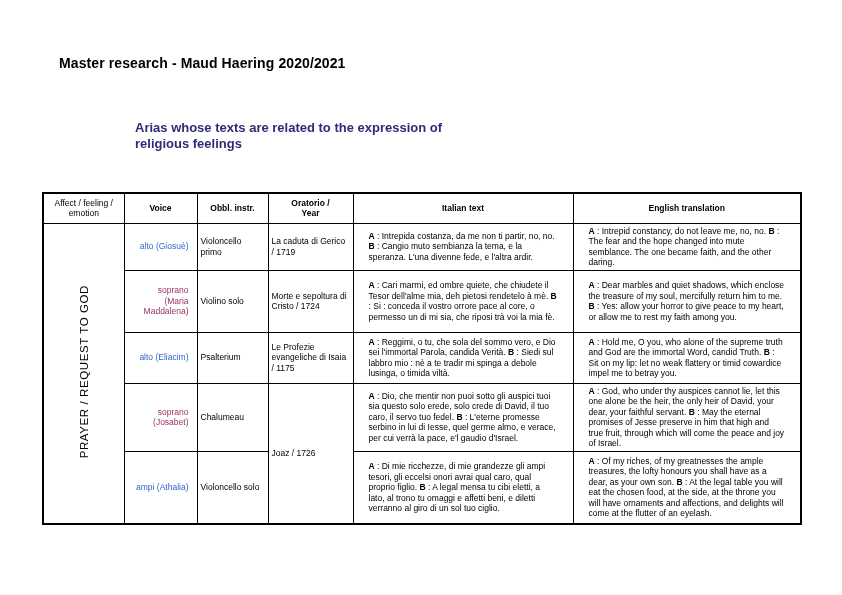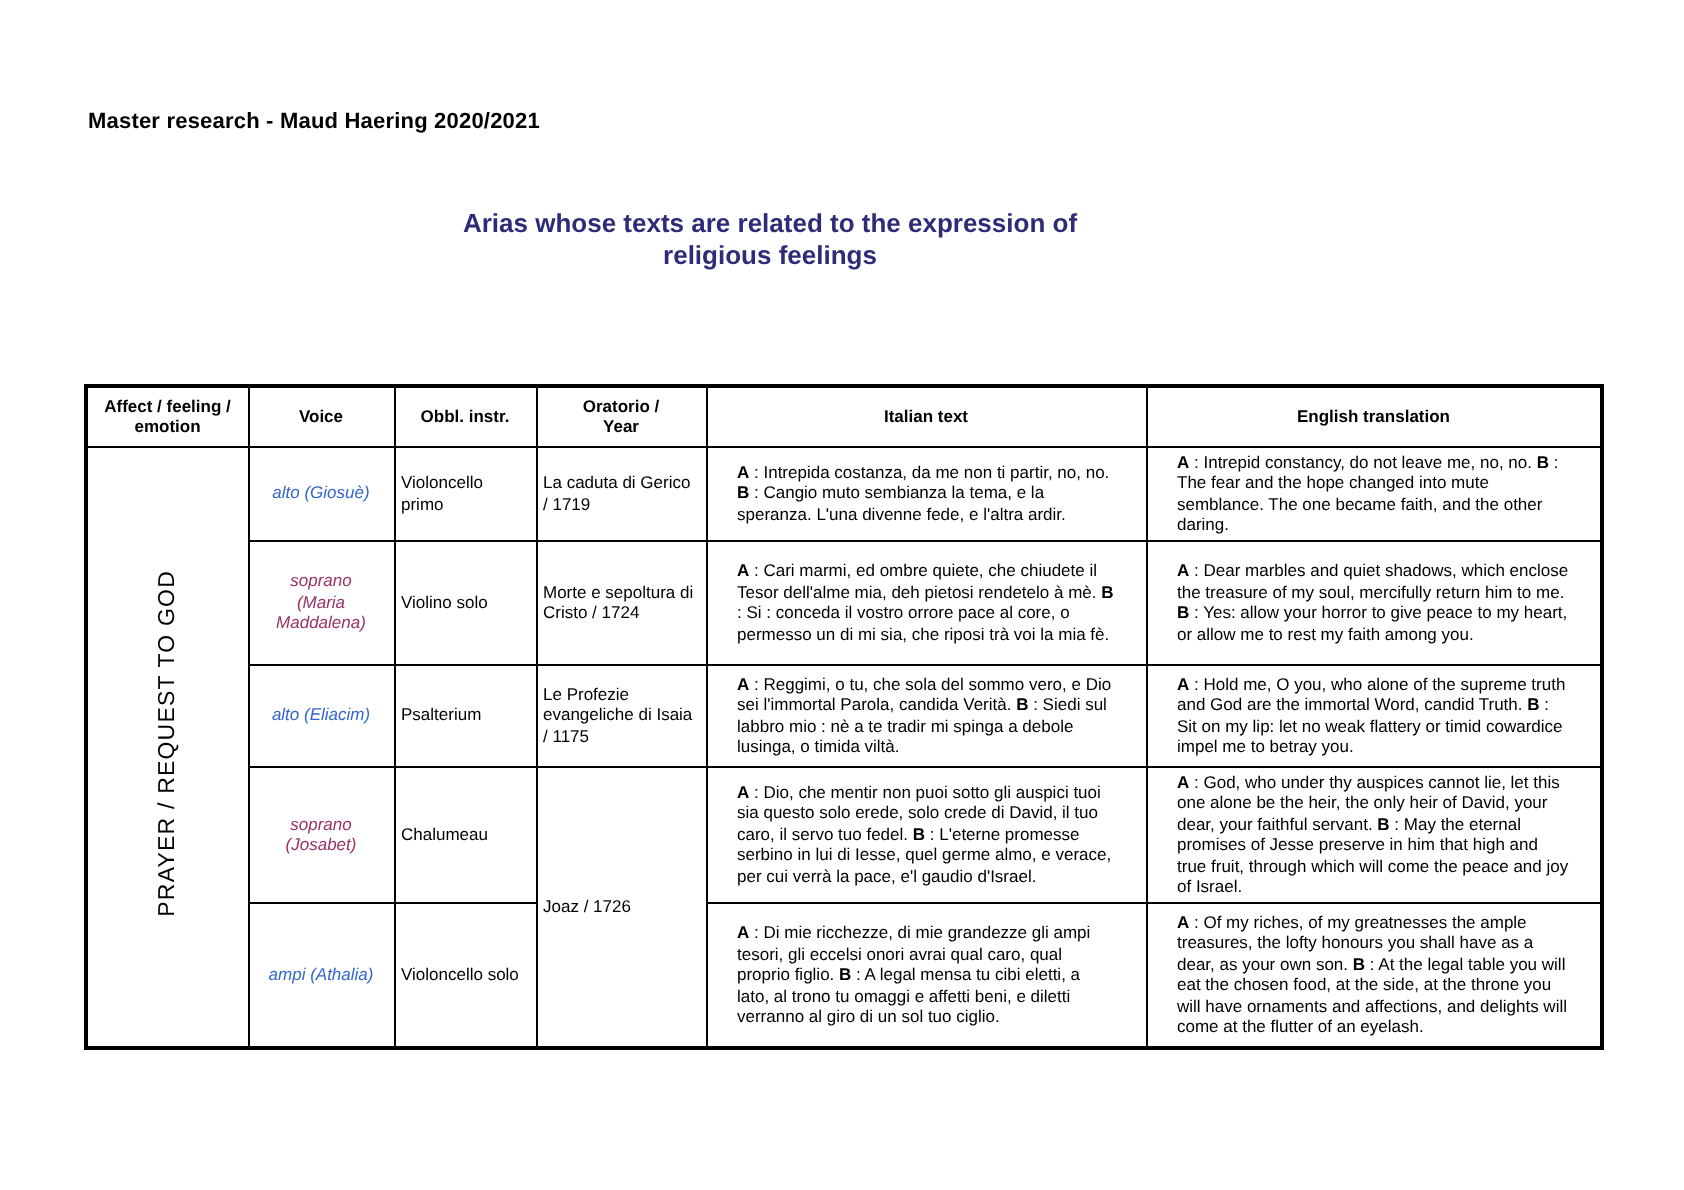--- a/index.html
+++ b/index.html
@@ -1,52 +1,52 @@
 <!DOCTYPE html>
 <html><head>
 <meta charset="utf-8">
 <style>
   * { margin: 0; padding: 0; box-sizing: border-box; }
   html, body { width: 842px; height: 595px; background: #ffffff; }
   body { position: relative; font-family: "Liberation Sans", sans-serif; color: #000; }
 
   .doc-header {
-    position: absolute; left: 44px; top: 55px;
-    font-size: 11px; font-weight: bold; letter-spacing: 0.1px;
+    position: absolute; left: 59px; top: 55px;
+    font-size: 14px; font-weight: bold; letter-spacing: 0.1px;
   }
 
   .doc-title {
-    position: absolute; left: 135px; top: 104px; width: 500px;
-    text-align: center; font-size: 13px; font-weight: bold; line-height: 1.2;
+    position: absolute; left: 135px; top: 120px; width: 500px;
+    font-size: 13px; font-weight: bold; line-height: 1.2;
     white-space: pre-line;
   }
 
   table.arias-table {
     position: absolute; left: 42px; top: 192px;
     border-collapse: collapse; table-layout: fixed; width: 758px;
     border: 2px solid #000;
   }
   .arias-table th, .arias-table td {
     border: 1.5px solid #000;
     font-size: 8.5px; line-height: 10.5px; vertical-align: middle;
     overflow: hidden;
   }
   .arias-table th {
     font-weight: bold; text-align: center; white-space: pre-line; padding: 2px;
   }
-  .arias-table th.affect-header { font-weight: bold; margin-left: 34px; }
+  .arias-table th.affect-header { font-weight: normal; margin-left: 34px; }
 
   td.affect-cell { text-align: center; vertical-align: middle; }
   .vertical-label {
     display: inline-block;
     writing-mode: vertical-rl; transform: rotate(180deg);
     font-size: 11.5px; letter-spacing: 0.6px; white-space: nowrap;
   }
 
-  td.voice-cell { padding: 2px 8px; text-align: center; font-style: italic; }
+  td.voice-cell { padding: 2px 8px; text-align: right; }
   td.instr-cell { padding: 12px 3px; text-align: left; }
   td.oratorio-cell { padding: 2px 3px; text-align: left; }
   td.text-cell { padding: 2px 15px; text-align: left; vertical-align: middle; }
   td.text-cell b { font-weight: bold; }
 </style>
 </head>
 <body>
 
 <div class="doc-header">Master research - Maud Haering 2020/2021</div>
 

